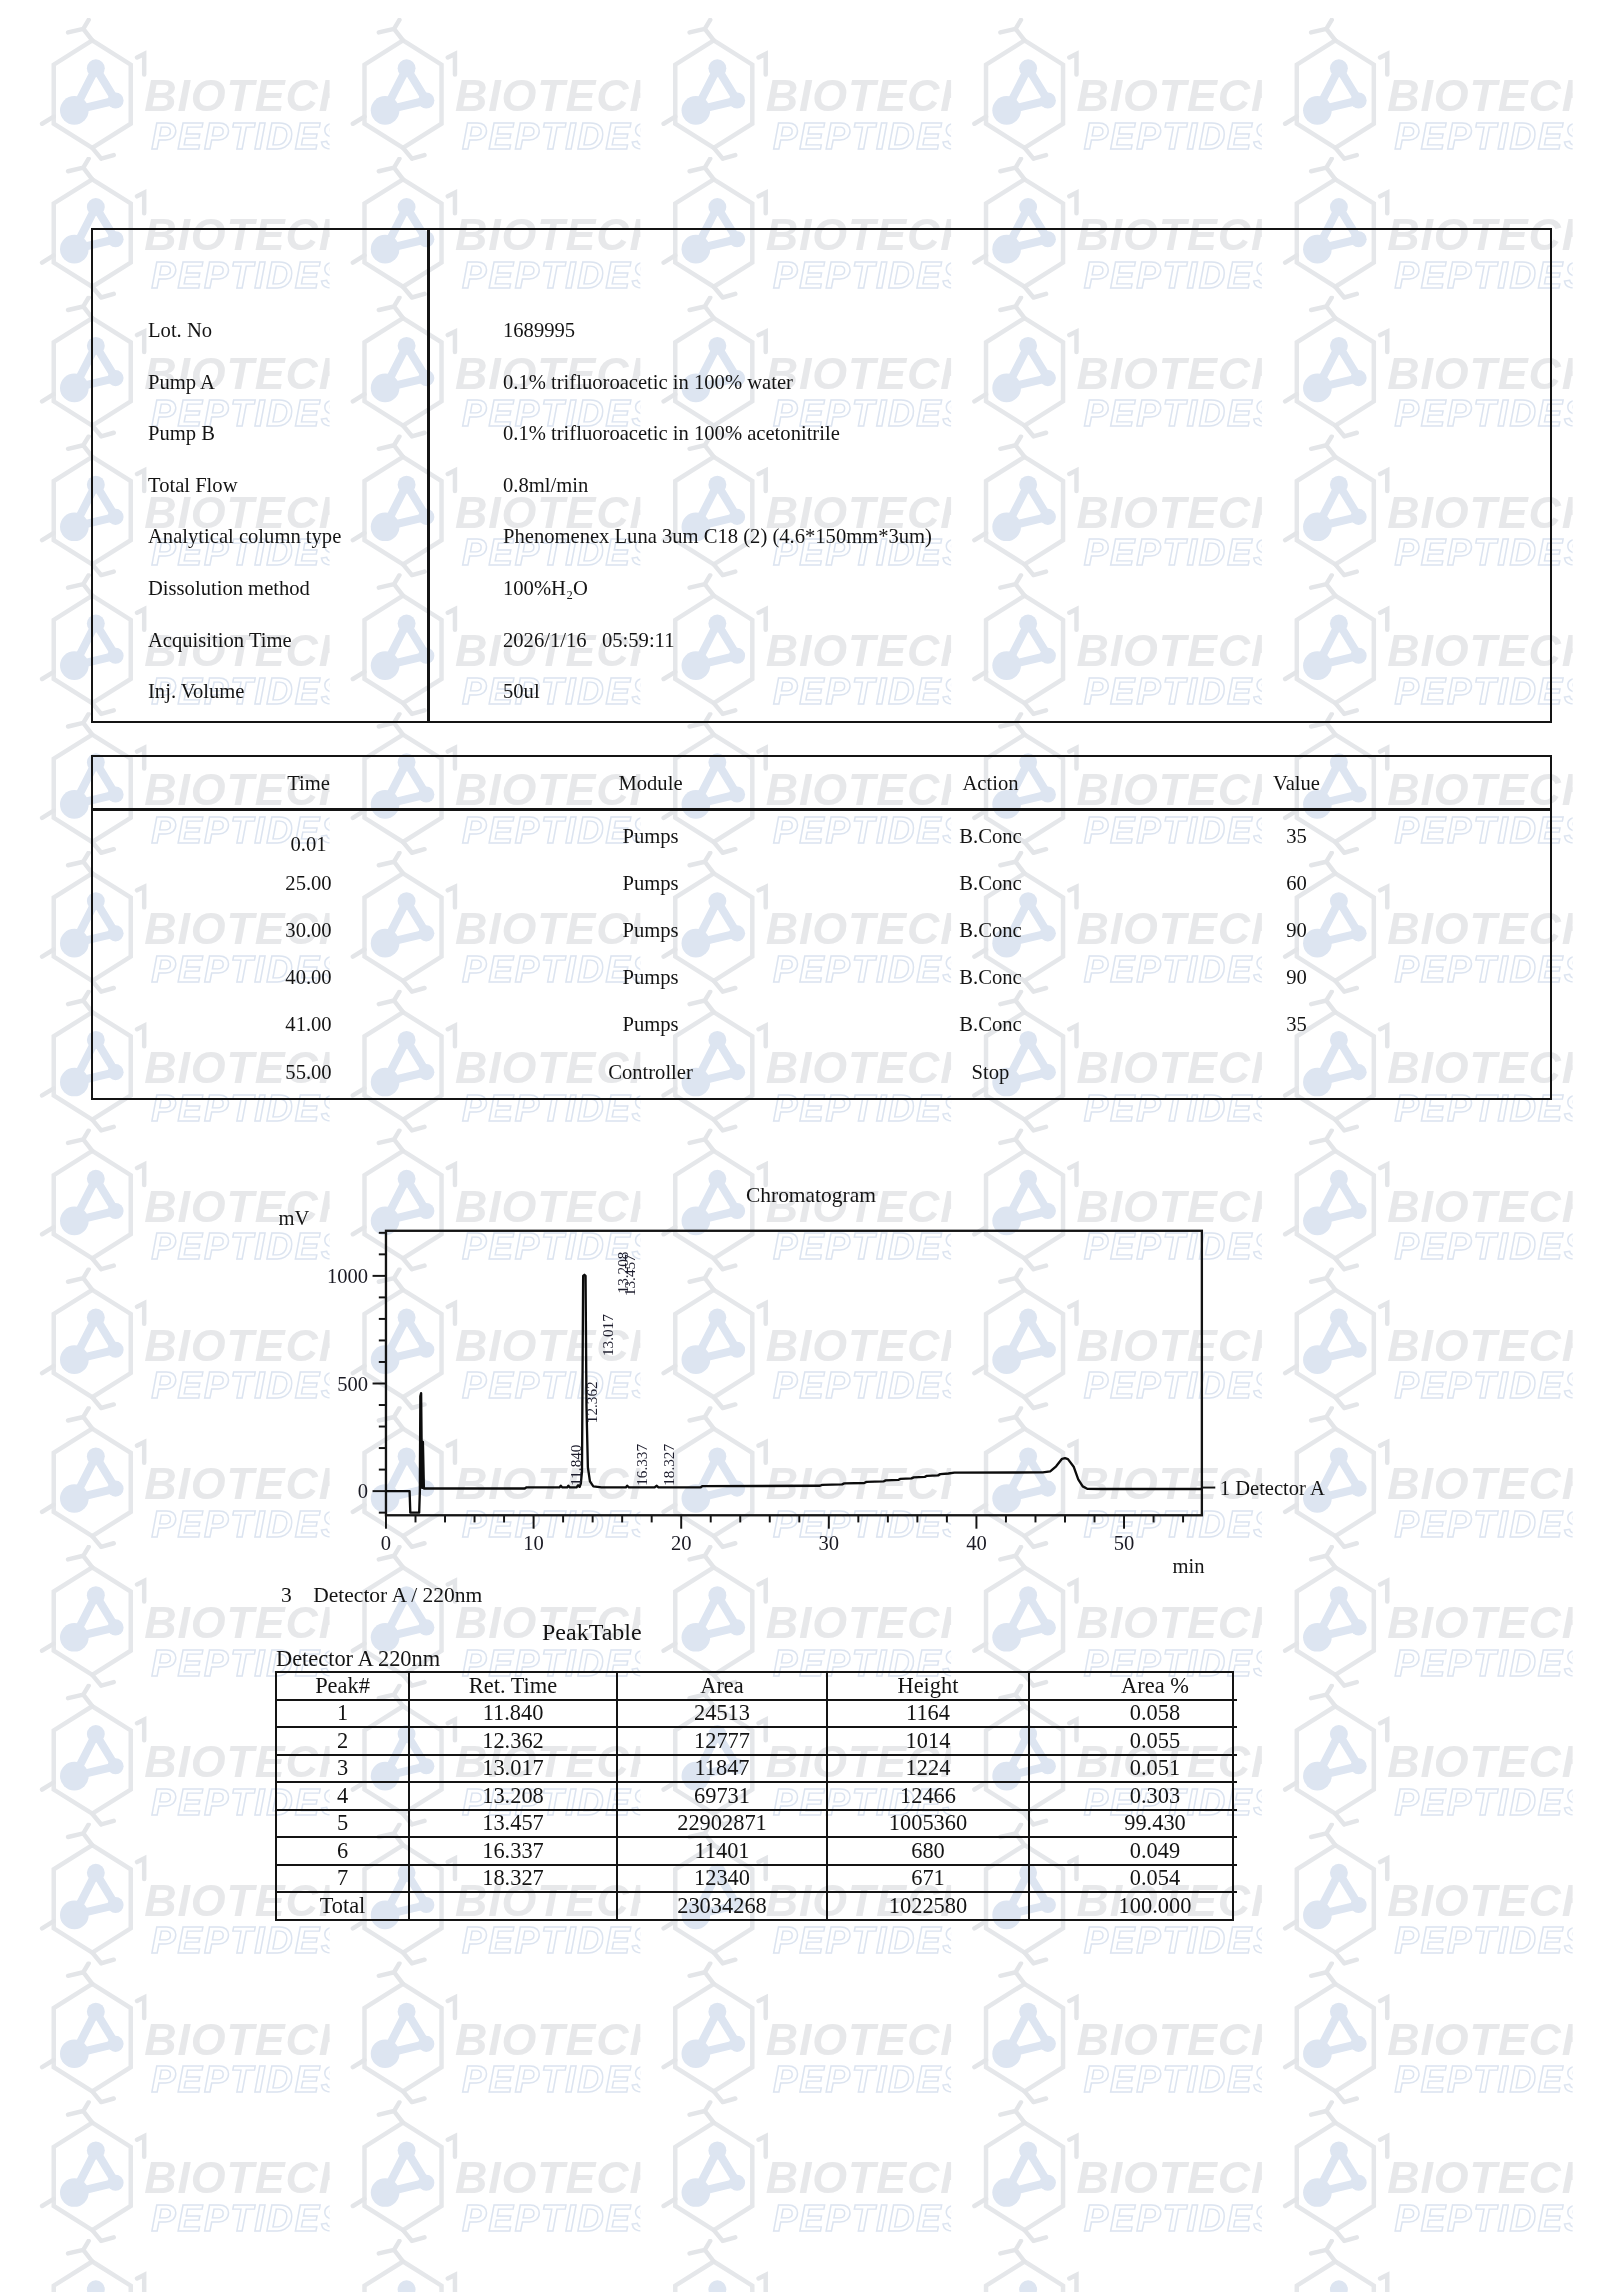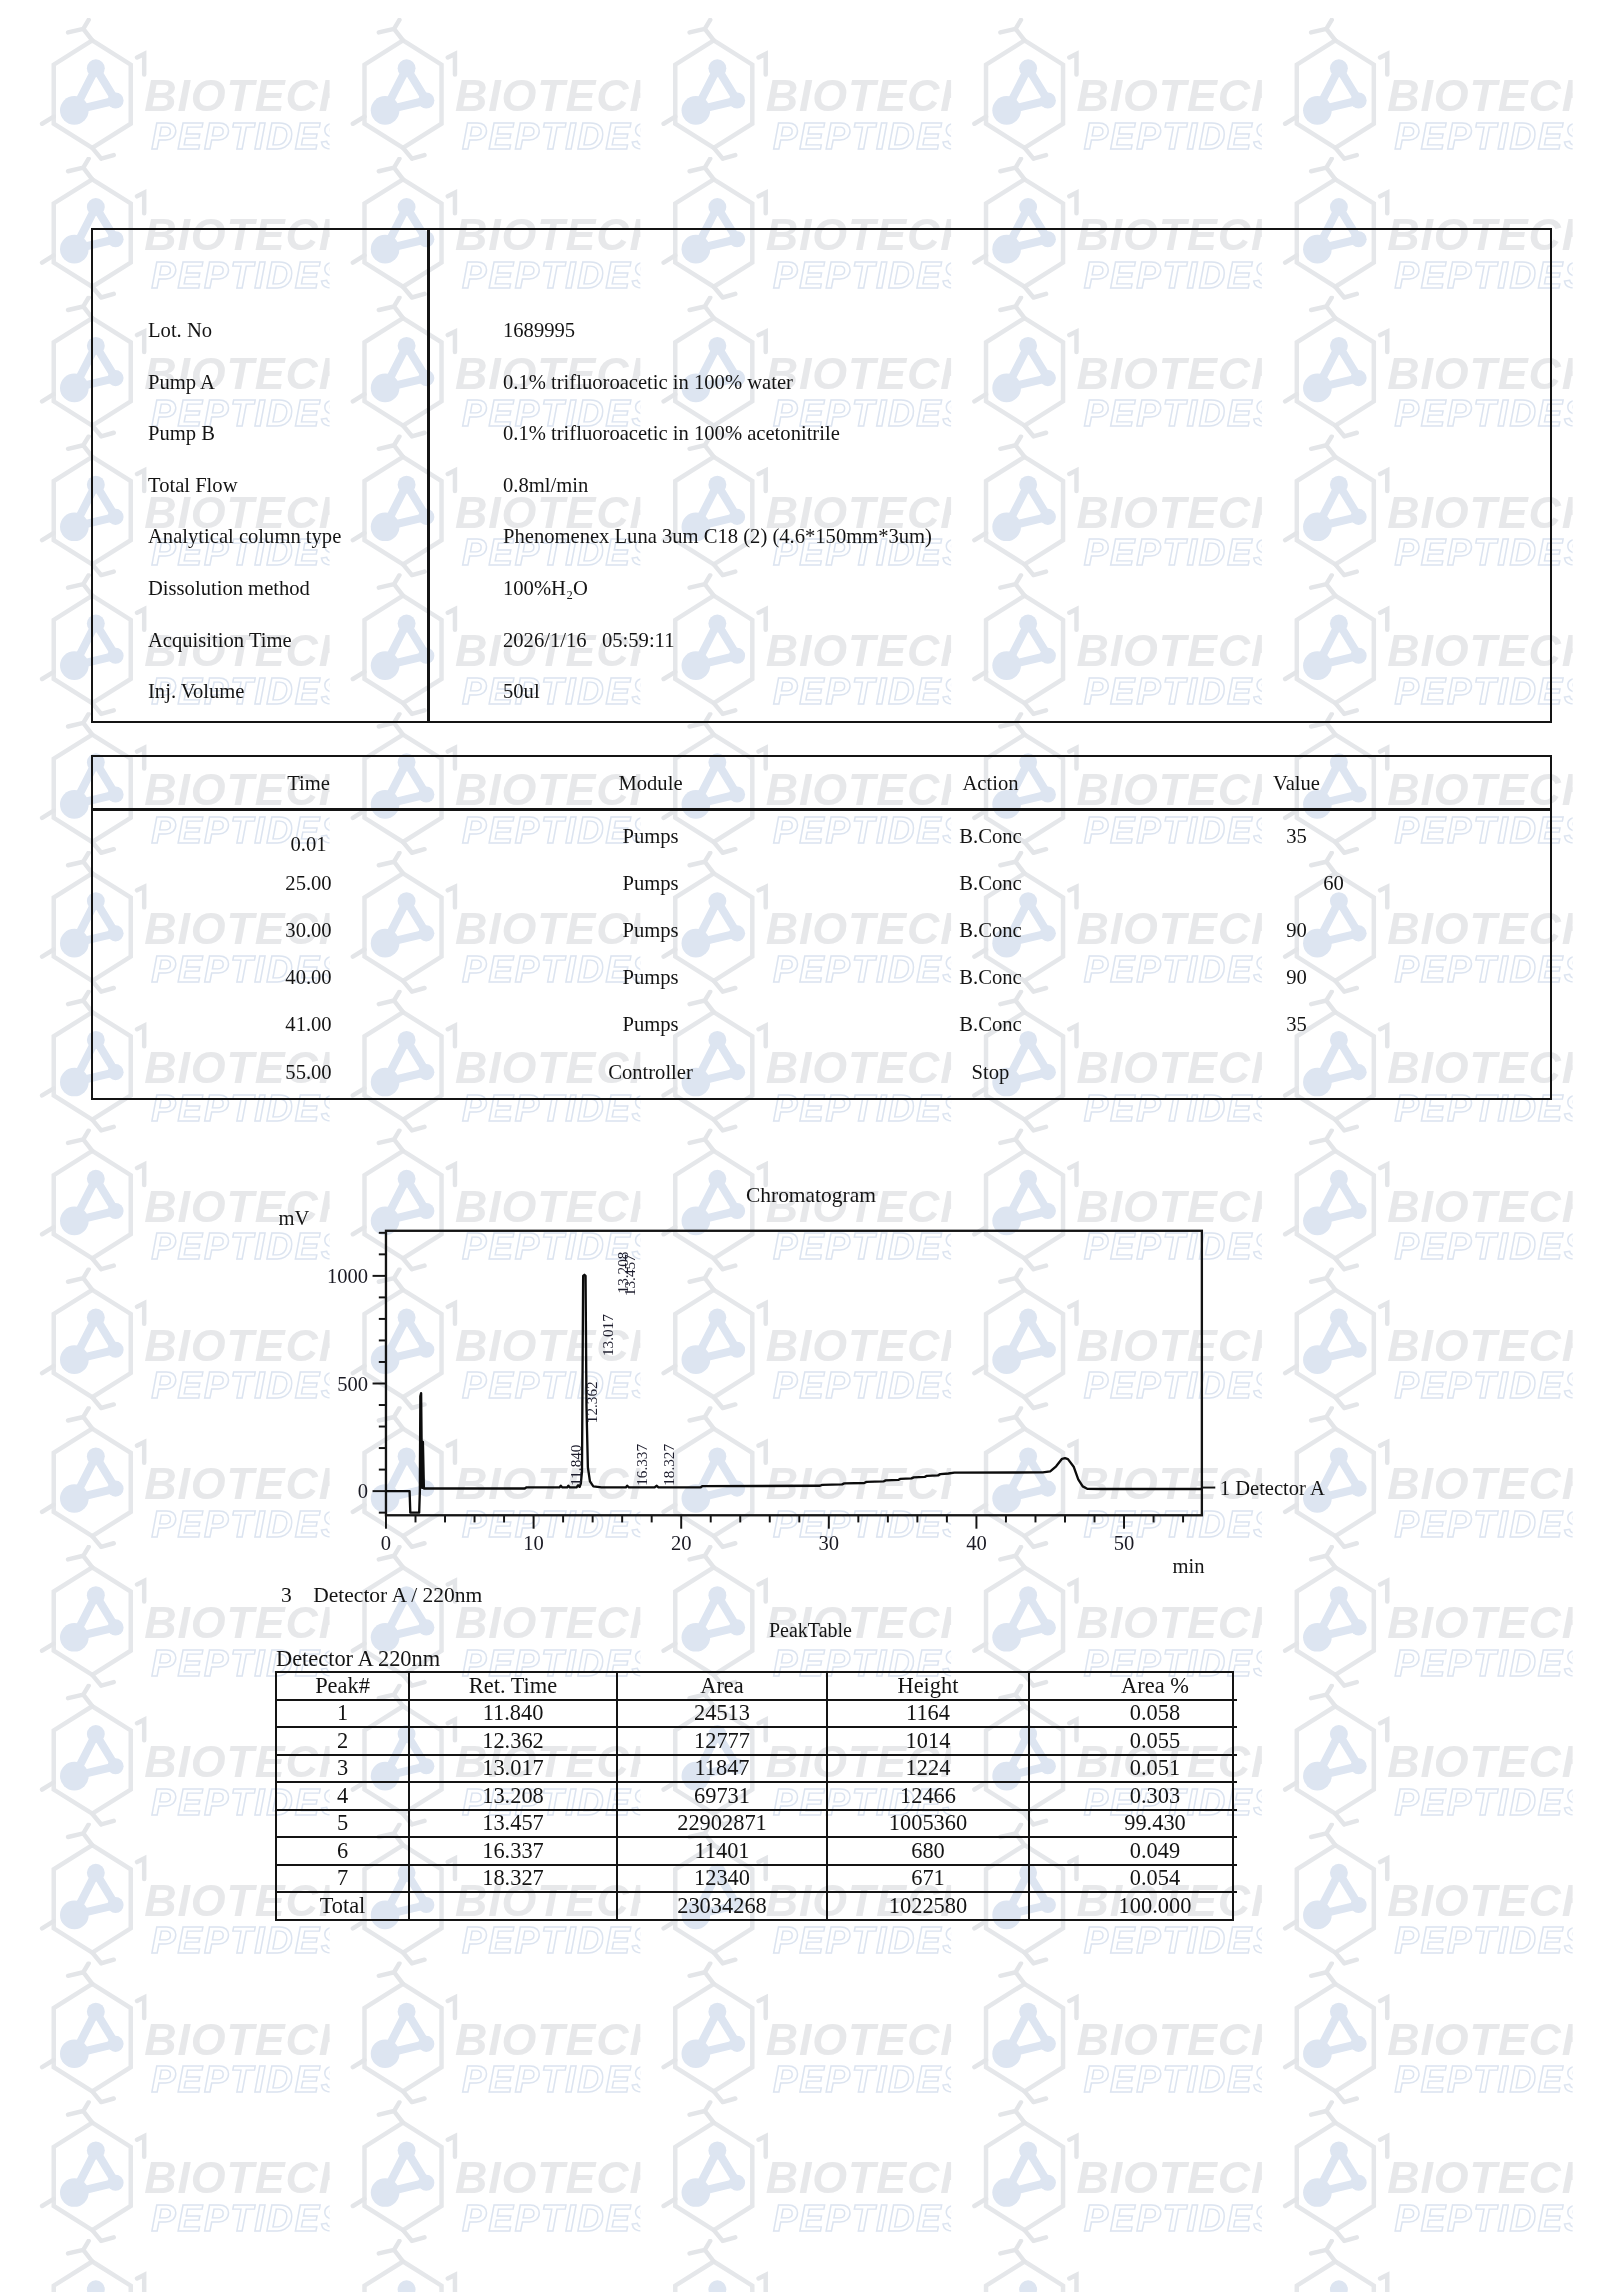--- a/index.html
+++ b/index.html
@@ -49,21 +49,21 @@
   .axl{stroke:#141414;stroke-width:2.6;fill:none;}
   .tick{stroke:#141414;stroke-width:2.2;}
   .trace{stroke:#0c0c0c;stroke-width:2.6;fill:none;stroke-linejoin:round;}
   .tl{font-family:"Liberation Serif",serif;font-size:23px;fill:#1a1a24;}
   .ct{font-family:"Liberation Serif",serif;font-size:23px;fill:#141414;}
   .ctt{font-family:"Liberation Serif",serif;font-size:24px;fill:#141414;}
   .pk{font-family:"Liberation Serif",serif;font-size:17px;fill:#1c1c2c;}
 
   
   #detector-caption{left:281px;top:1583px;font-size:21.5px;white-space:pre;}
-  #peaktable-title{left:542px;top:1619px;width:537px;text-align:center;font-size:20px;}
+  #peaktable-title{left:542px;top:1619px;width:537px;font-size:24px;}
   #peaktable-subtitle{left:276px;top:1646px;font-size:22.4px;}
   #peak-table{left:275px;top:1671px;width:959px;height:250px;display:grid;
               grid-template-columns:133px 208px 210px 202px 207px;}
   .pt-cell{box-sizing:border-box;border-right:2.7px solid #141414;border-bottom:2.7px solid #141414;
            display:flex;align-items:center;justify-content:center;font-size:22.4px;line-height:1;}
   .pt-cell.last-col{border-right:none;padding-left:43px;}
   .pt-cell.last-row{border-bottom:none;}
   .pt-head{font-size:22.4px;}
 </style>
 </head>
@@ -229,21 +229,21 @@
           <div class="p-row">
             <div class="p-cell" style="left: 215px; margin-top: 8px;">0.01</div>
             <div class="p-cell" style="left: 557px;">Pumps</div>
             <div class="p-cell" style="left: 897px;">B.Conc</div>
             <div class="p-cell" style="left: 1203px;">35</div>
           </div>
           <div class="p-row">
             <div class="p-cell" style="left: 215px;">25.00</div>
             <div class="p-cell" style="left: 557px;">Pumps</div>
             <div class="p-cell" style="left: 897px;">B.Conc</div>
-            <div class="p-cell" style="left: 1240px;">60</div>
+            <div class="p-cell" style="left: 1203px;">60</div>
           </div>
           <div class="p-row">
             <div class="p-cell" style="left: 215px;">30.00</div>
             <div class="p-cell" style="left: 557px;">Pumps</div>
             <div class="p-cell" style="left: 897px;">B.Conc</div>
             <div class="p-cell" style="left: 1203px;">90</div>
           </div>
           <div class="p-row">
             <div class="p-cell" style="left: 215px;">40.00</div>
             <div class="p-cell" style="left: 557px;">Pumps</div>

